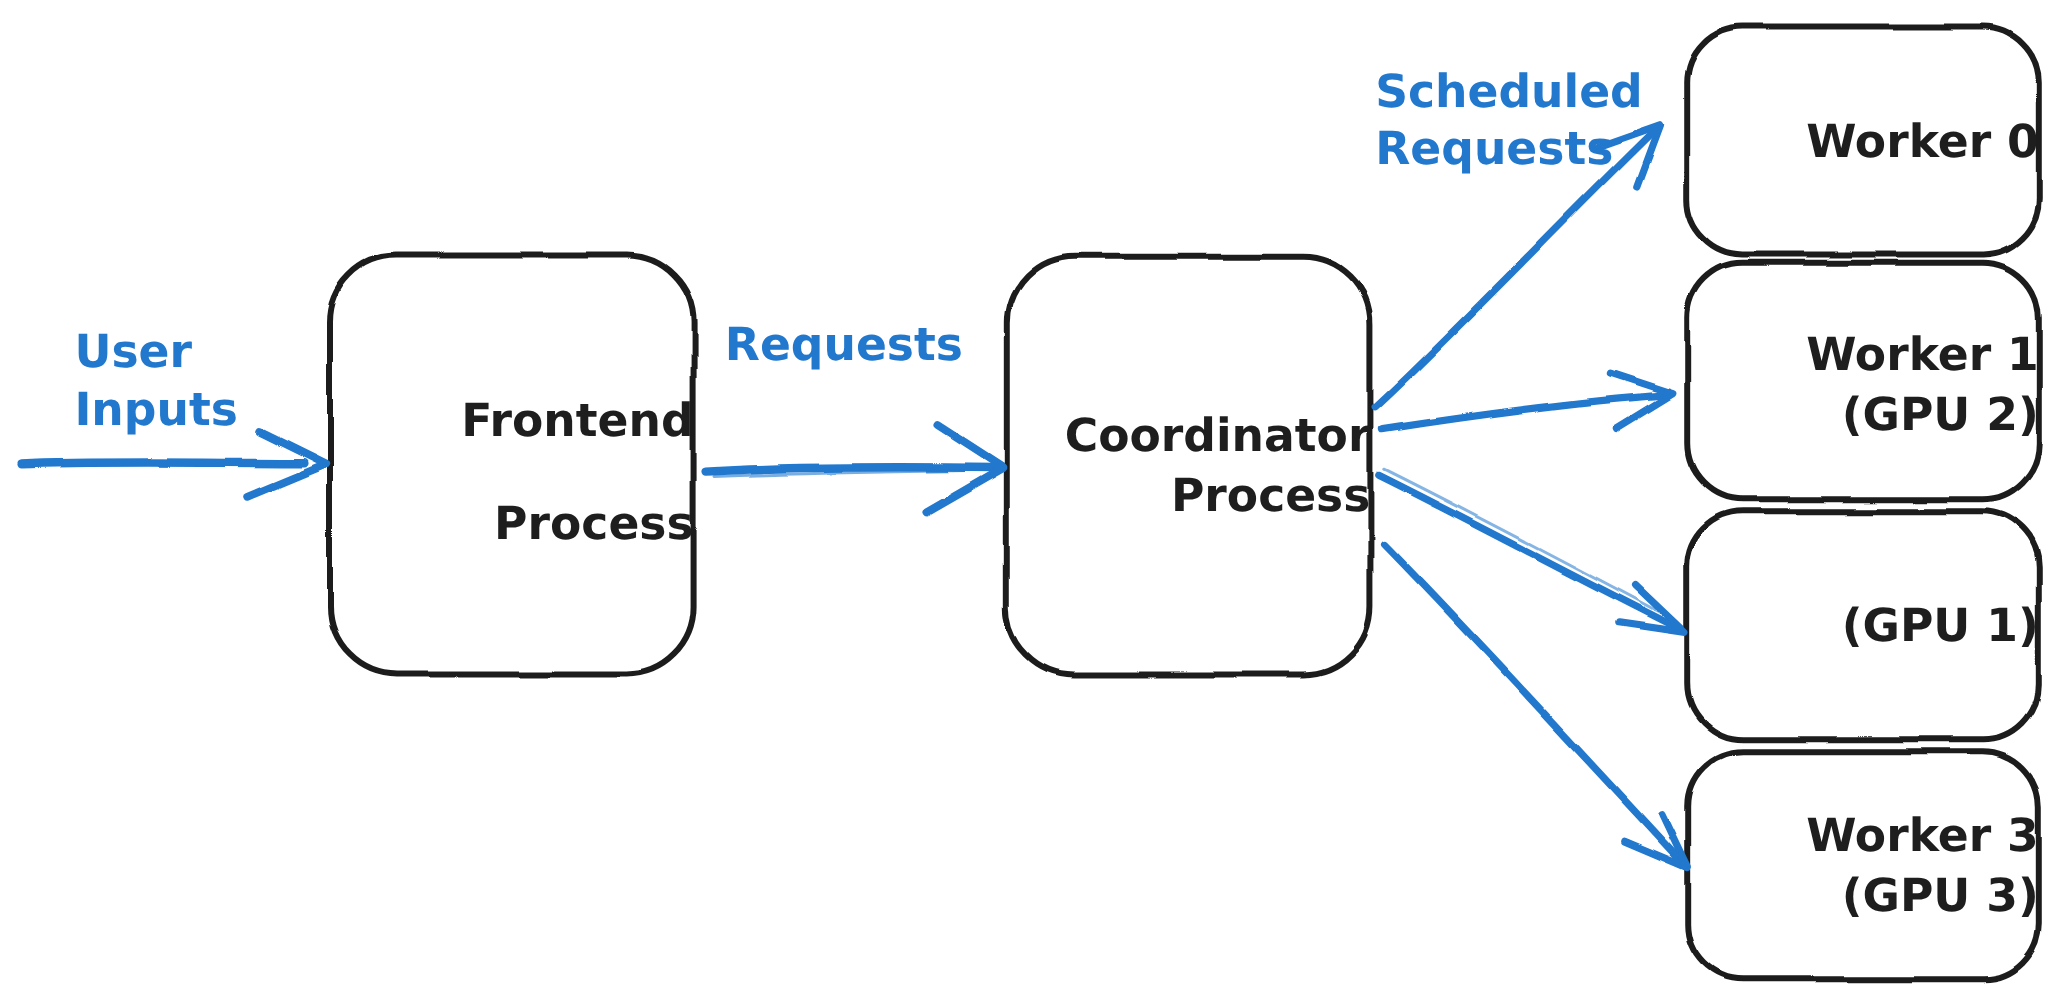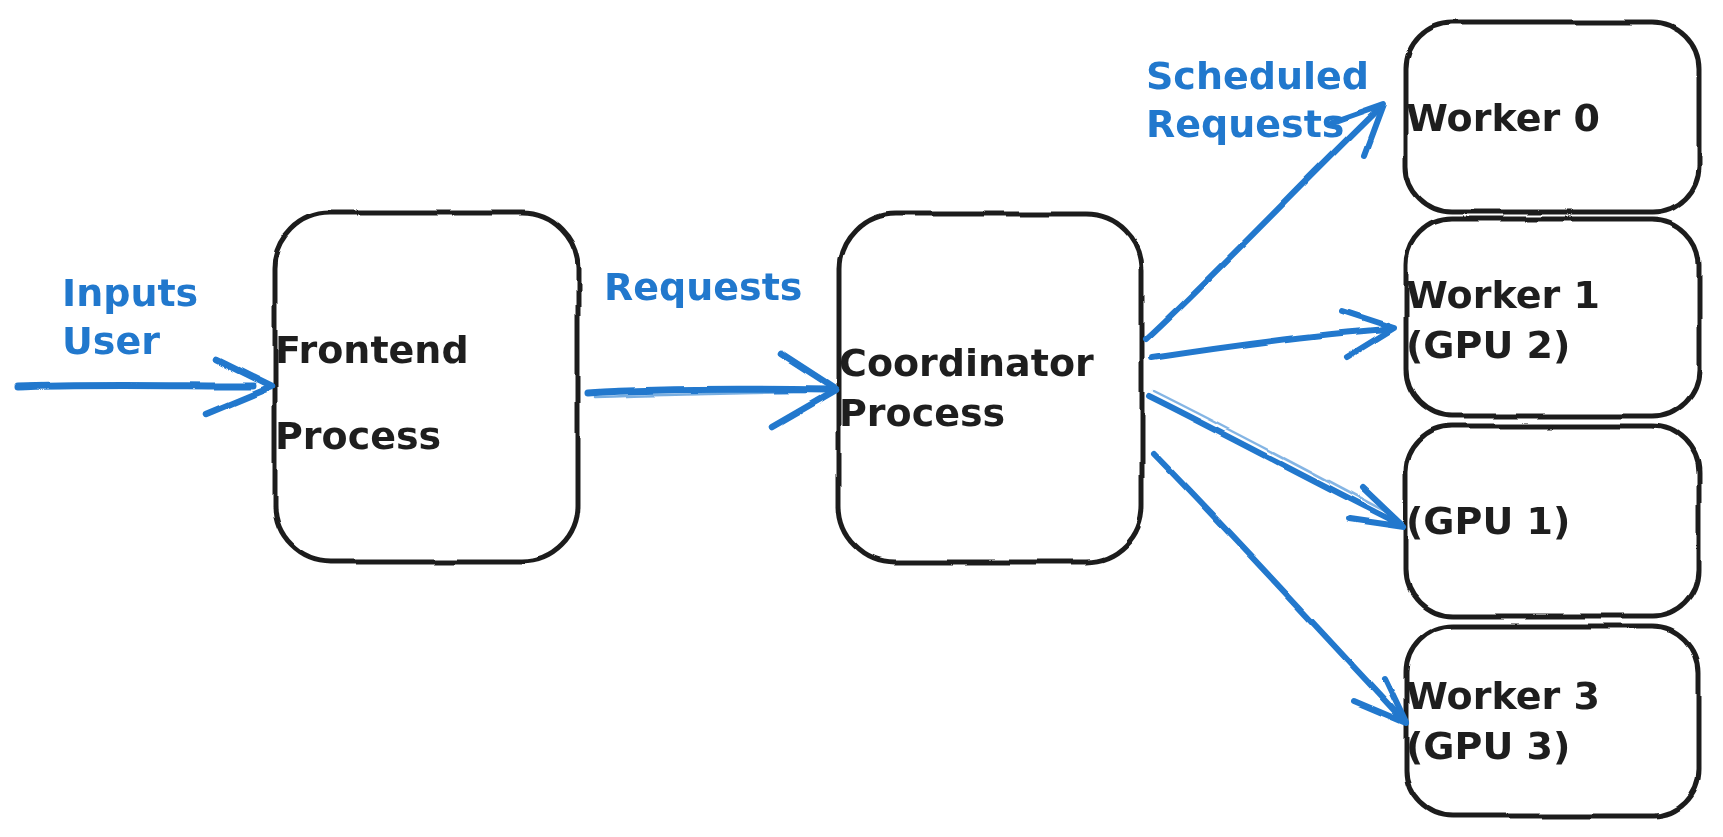--- a/index.html
+++ b/index.html
@@ -22,21 +22,21 @@
   }
   .ink { stroke: var(--ink, #1e1e1e); }
   .accent { stroke: var(--accent, #2178cd); }
   .ink-text { color: var(--ink, #1e1e1e); }
   .accent-text { color: var(--accent, #2178cd); }
 
   .node-label {
     position: absolute;
     display: flex;
     flex-direction: column;
-    align-items: flex-start;
+    align-items: flex-end;
     justify-content: center;
     text-align: center;
     font-weight: bold;
     font-size: 38px;
     line-height: 50px;
     pointer-events: none;
   }
   .edge-label {
     position: absolute;
     font-weight: bold;
@@ -127,22 +127,22 @@
   <div class="node-label ink-text" style="left:1406px; top:426px; width:293px; height:190px;">
     <span>(GPU 1)</span>
   </div>
 
   <div class="node-label ink-text" style="left:1406px; top:626px; width:293px; height:190px;">
     <span>Worker 3</span>
     <span>(GPU 3)</span>
   </div>
 
   <div class="edge-label accent-text" style="left:62px; top:269px;">
+    <span>User</span>
     <span>Inputs</span>
-    <span>User</span>
   </div>
 
   <div class="edge-label accent-text" style="left:604px; top:263px;">
     <span>Requests</span>
   </div>
 
   <div class="edge-label accent-text" style="left:1146px; top:52px;">
     <span>Scheduled</span>
     <span>Requests</span>
   </div>

